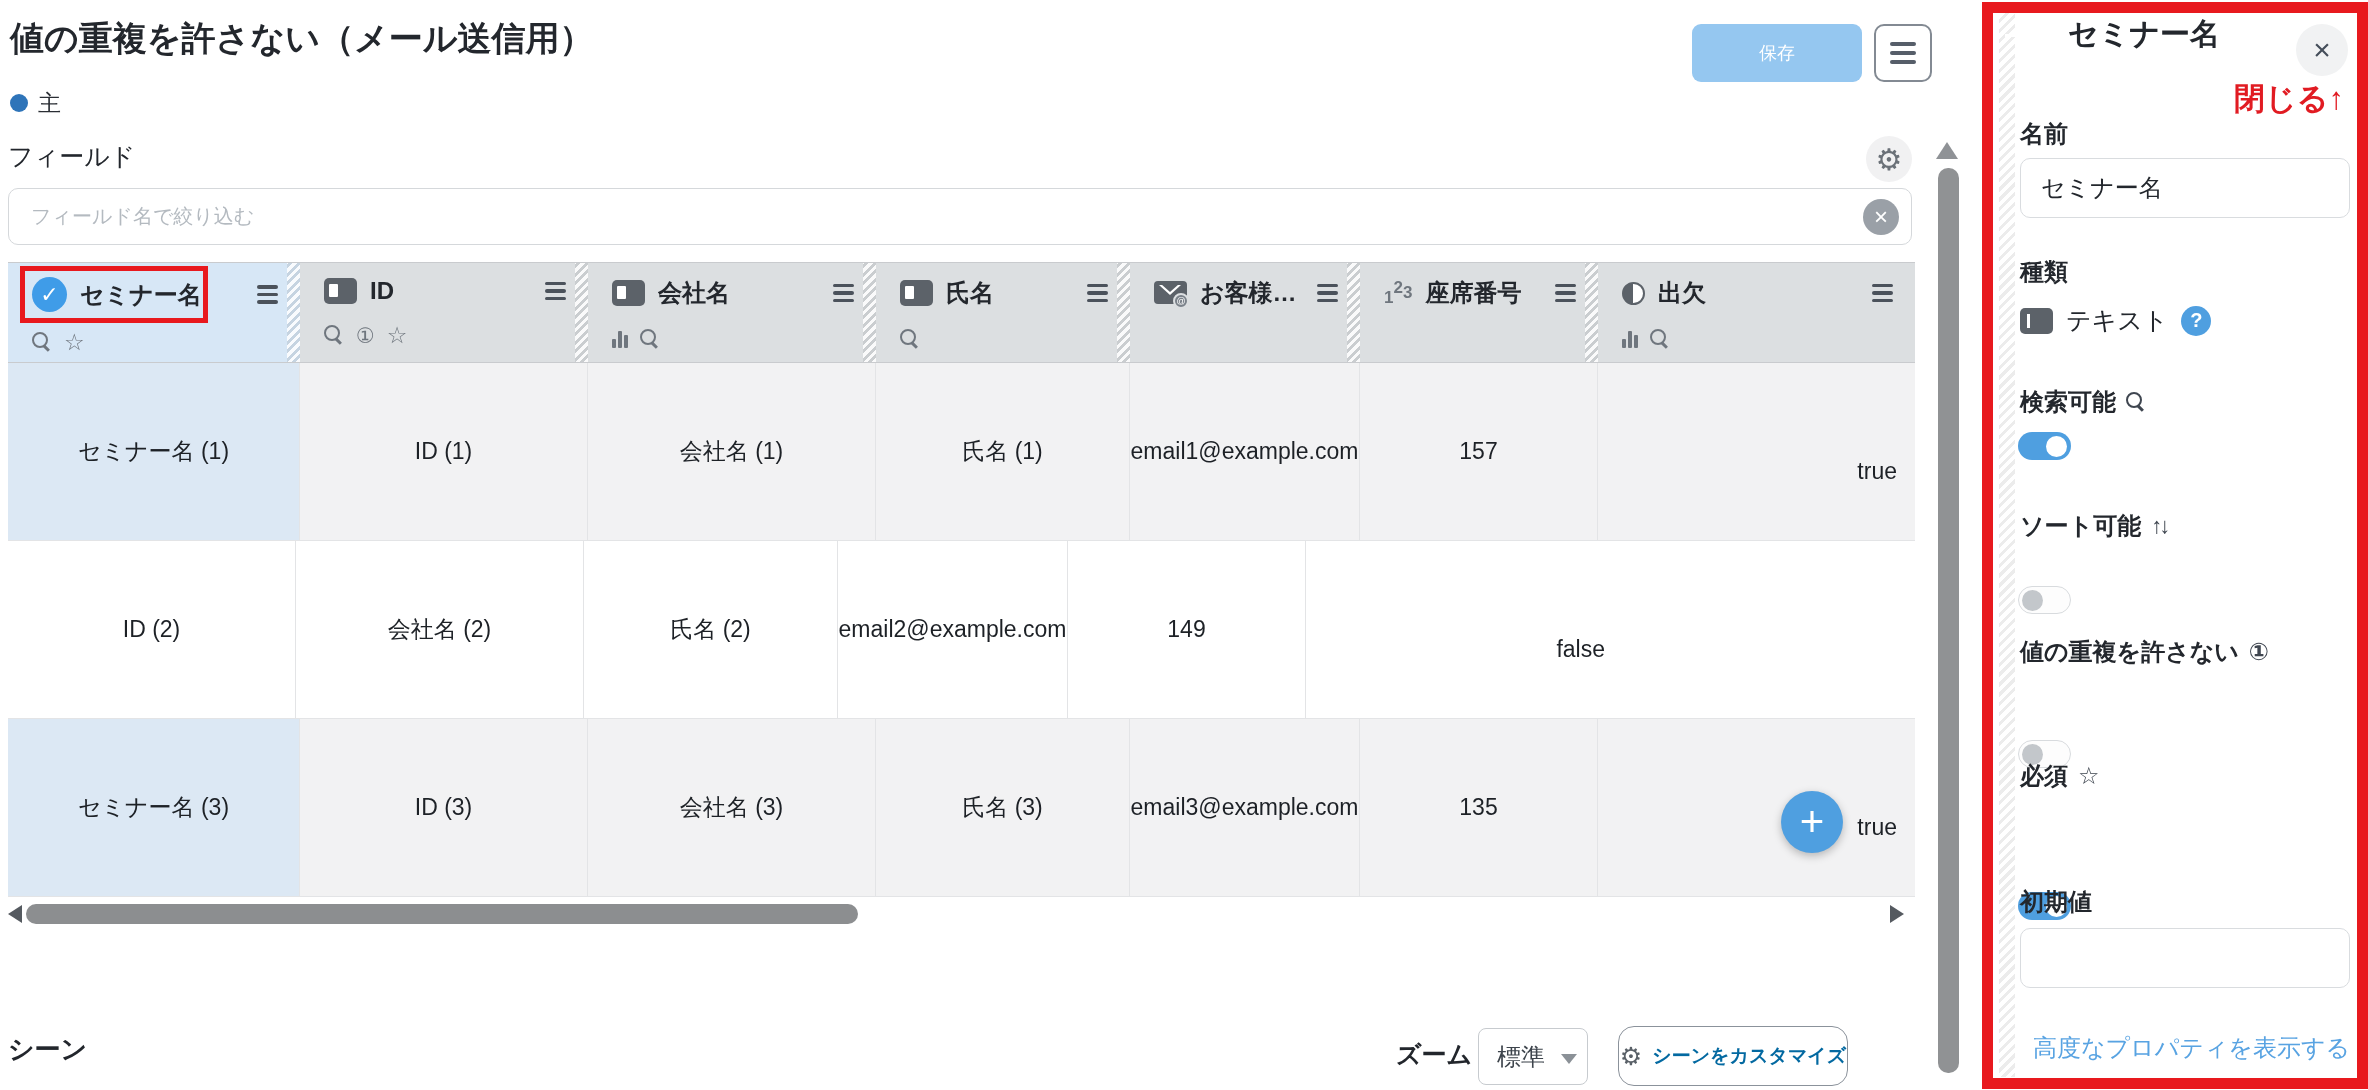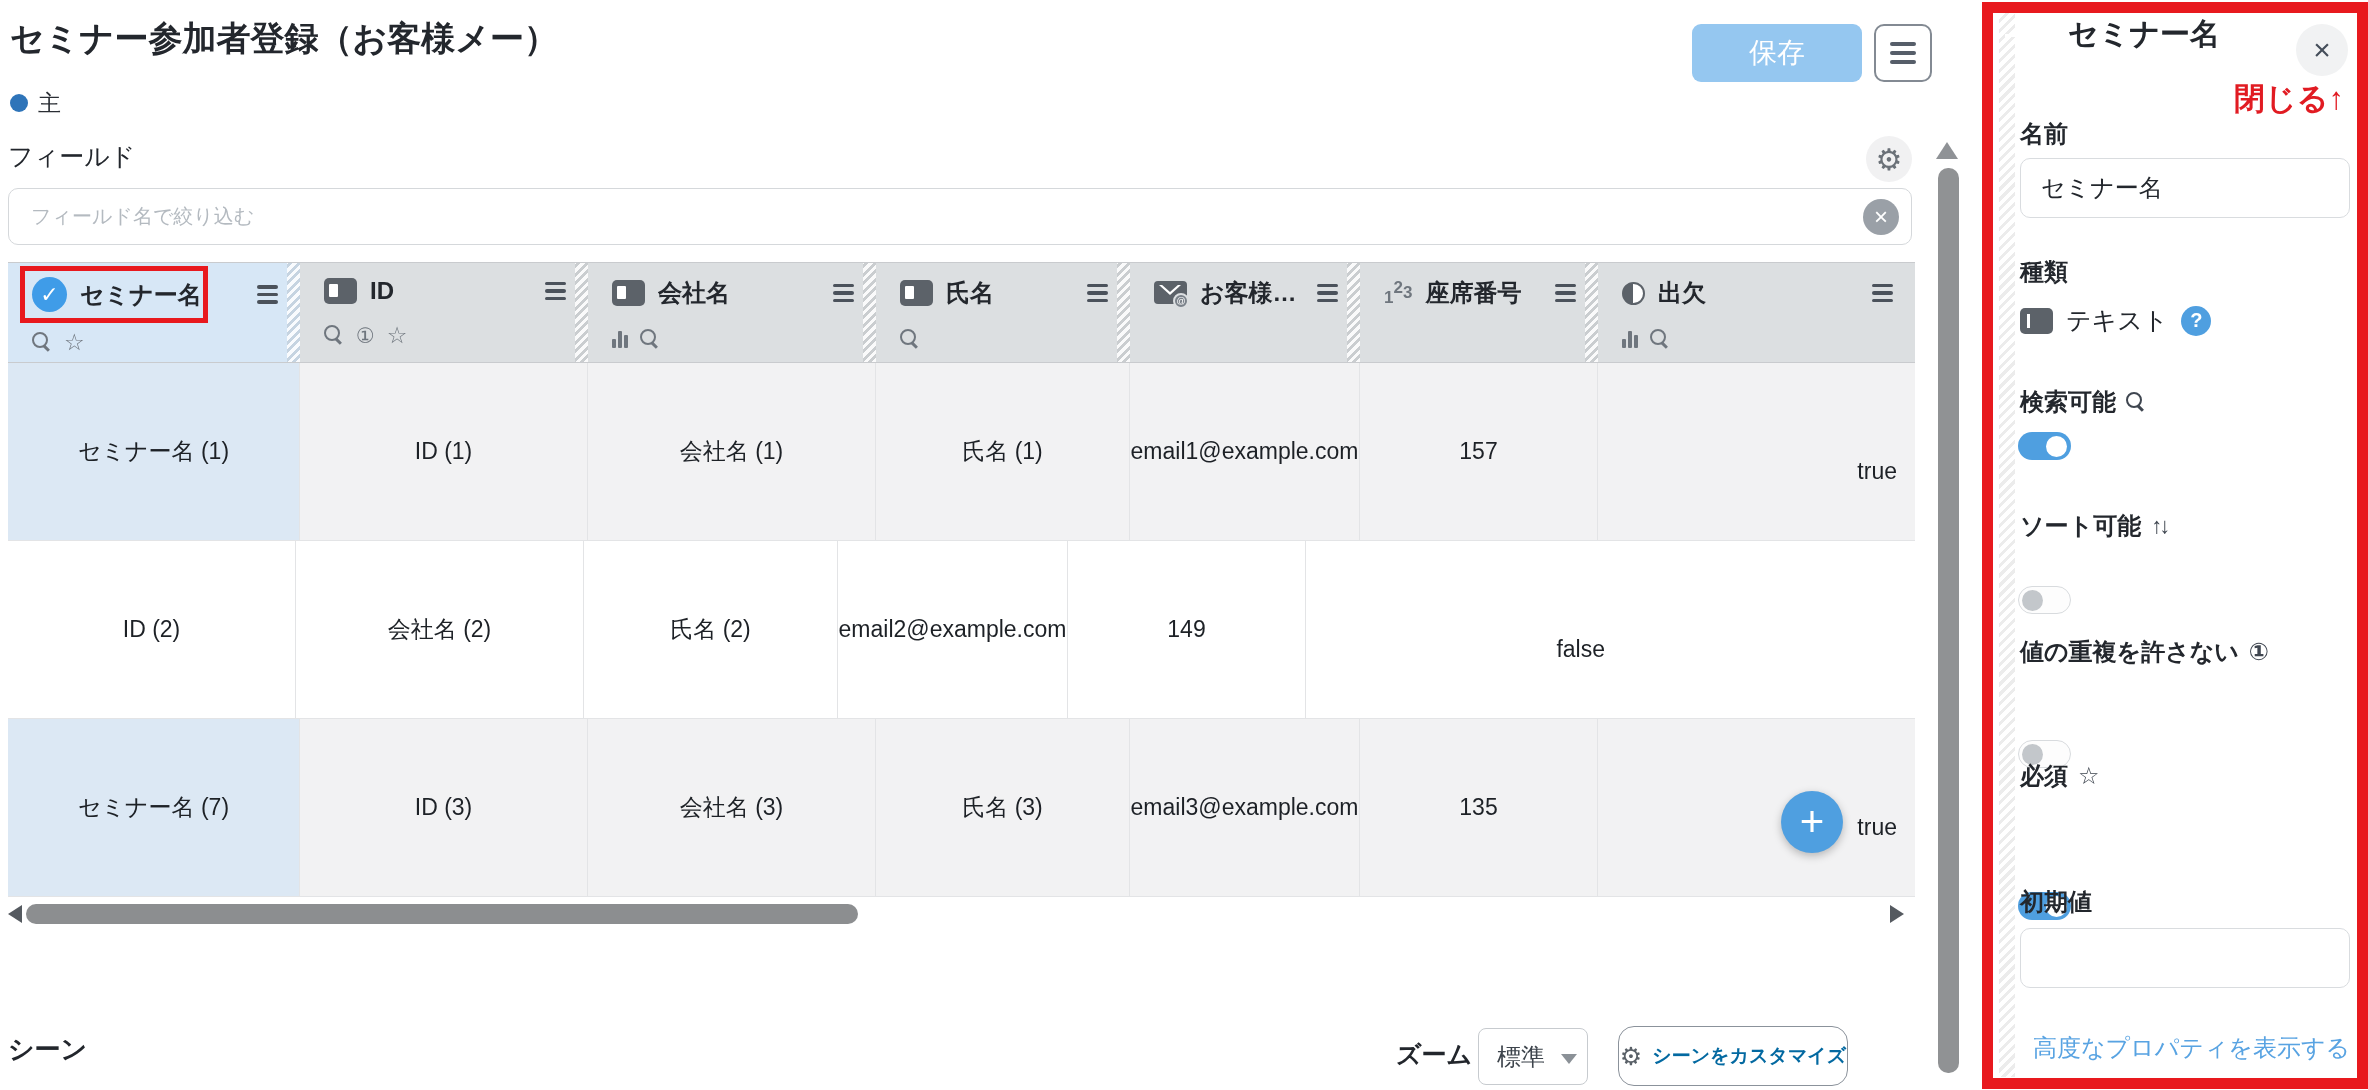--- a/index.html
+++ b/index.html
@@ -6,21 +6,21 @@
   #app{position:relative;width:2368px;height:1090px;background:#fff;overflow:hidden;
        font-family:"Liberation Sans","DejaVu Sans",sans-serif;color:#22262c;}
   .abs{position:absolute;}
 
   
   .page-title{left:10px;top:16px;font-size:34px;font-weight:700;color:#23272d;}
   .primary-dot{left:10px;top:94px;width:18px;height:18px;border-radius:50%;background:#2e74b9;}
   .primary-label{left:38px;top:88px;font-size:23px;color:#2a2e34;}
   .fields-label{left:8px;top:140px;font-size:25px;font-weight:400;}
   .save-btn{left:1692px;top:24px;width:170px;height:58px;background:#95c7f0;border-radius:9px;
-            display:flex;align-items:center;justify-content:center;font-size:28px;color:#fff;cursor:pointer;}
+            display:flex;align-items:center;justify-content:center;font-size:18px;color:#fff;cursor:pointer;}
   .menu-btn{left:1874px;top:24px;width:58px;height:58px;background:#fff;border:2px solid #838a93;border-radius:10px;
             display:flex;flex-direction:column;align-items:center;justify-content:center;gap:5px;cursor:pointer;box-sizing:border-box;}
   .menu-btn i{width:26px;height:4px;background:#565e69;border-radius:2px;}
   .gear-btn{left:1866px;top:136px;width:46px;height:46px;border-radius:50%;background:#f1f1f2;
             display:flex;align-items:center;justify-content:center;font-size:30px;color:#6b7178;cursor:pointer;}
 
   
   .filter{left:8px;top:188px;width:1904px;height:57px;border:1.5px solid #d5d8db;border-radius:10px;
           box-sizing:border-box;background:#fff;display:flex;align-items:center;}
   .filter .ph{margin-left:22px;font-size:20px;color:#b4bac0;flex:1;}
@@ -131,21 +131,21 @@
   .i-bars .b1{height:9px;}.i-bars .b2{height:17px;}.i-bars .b3{height:13px;}
   .i-updown{font-size:22px;font-weight:700;color:#3f4650;letter-spacing:-3px;}
   .i-star-dark{font-size:24px;font-weight:700;color:#3f4650;}
   .i-unique-dark{font-size:24px;color:#3f4650;}
 </style>
 </head>
 <body>
 
 <div id="app">
 
-  <div class="abs page-title">セミナー参加者登録（お客様メー）</div>
+  <div class="abs page-title">値の重複を許さない（メール送信用）</div>
   <div class="abs primary-dot"></div>
   <div class="abs primary-label">主</div>
   <div class="abs save-btn">保存</div>
   <div class="abs menu-btn">
       <i></i>
       <i></i>
       <i></i>
     </div>
 
   <div class="abs fields-label">フィールド</div>
@@ -292,21 +292,21 @@
     </div>
     <div class="row even">
       <div class="cell" style="width:288px">ID (2)</div>
       <div class="cell" style="width:288px">会社名 (2)</div>
       <div class="cell" style="width:254px">氏名 (2)</div>
       <div class="cell" style="width:230px">email2@example.com</div>
       <div class="cell" style="width:238px">149</div>
       <div class="cell right" style="width:317px">false</div>
     </div>
     <div class="row odd">
-      <div class="cell c0" style="width:292px">セミナー名 (7)</div>
+      <div class="cell c0" style="width:292px">セミナー名 (3)</div>
       <div class="cell" style="width:288px">ID (3)</div>
       <div class="cell" style="width:288px">会社名 (3)</div>
       <div class="cell" style="width:254px">氏名 (3)</div>
       <div class="cell" style="width:230px">email3@example.com</div>
       <div class="cell" style="width:238px">135</div>
       <div class="cell right" style="width:317px">true</div>
     </div>
   </div>
 
   <div class="abs sel-box"></div>

